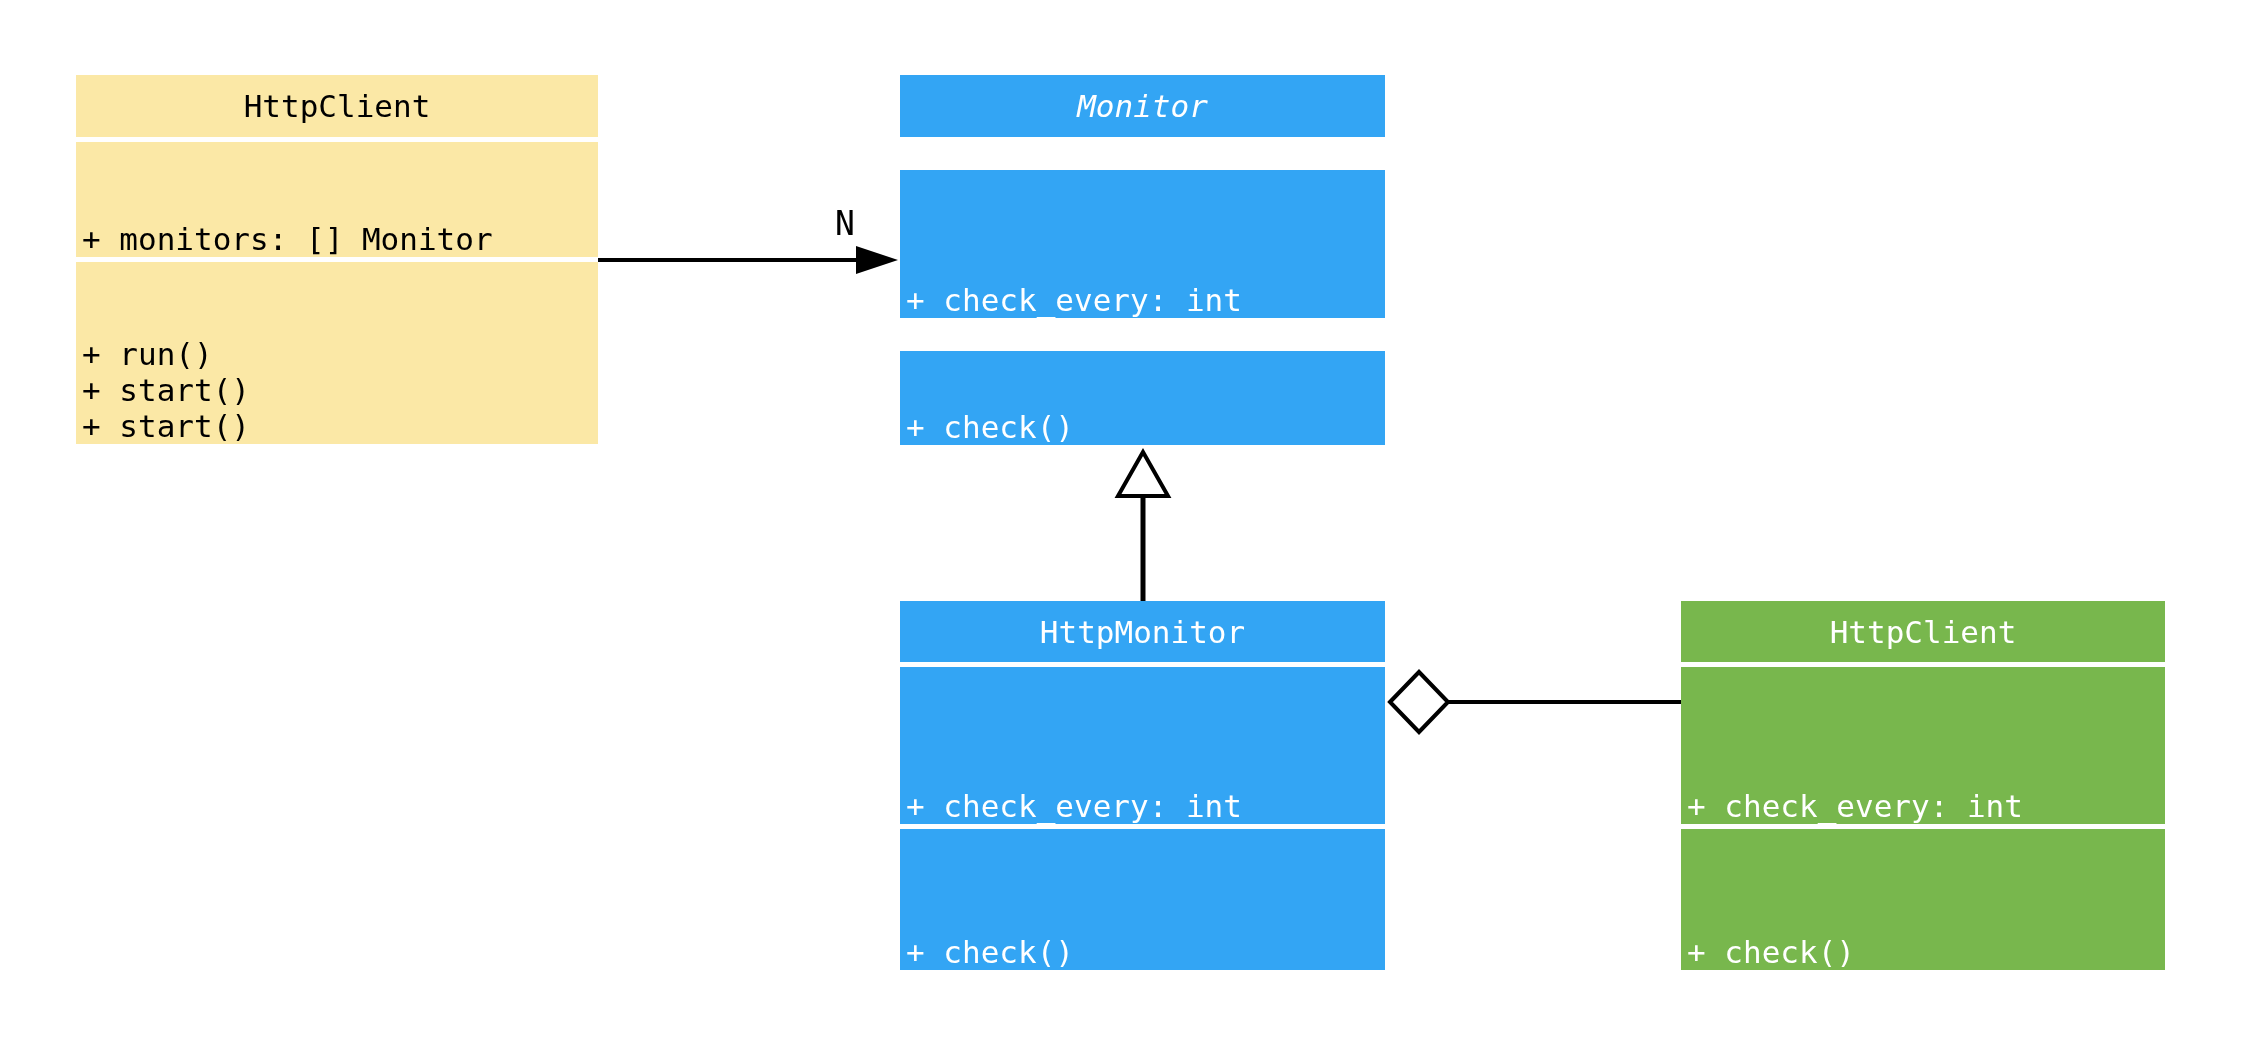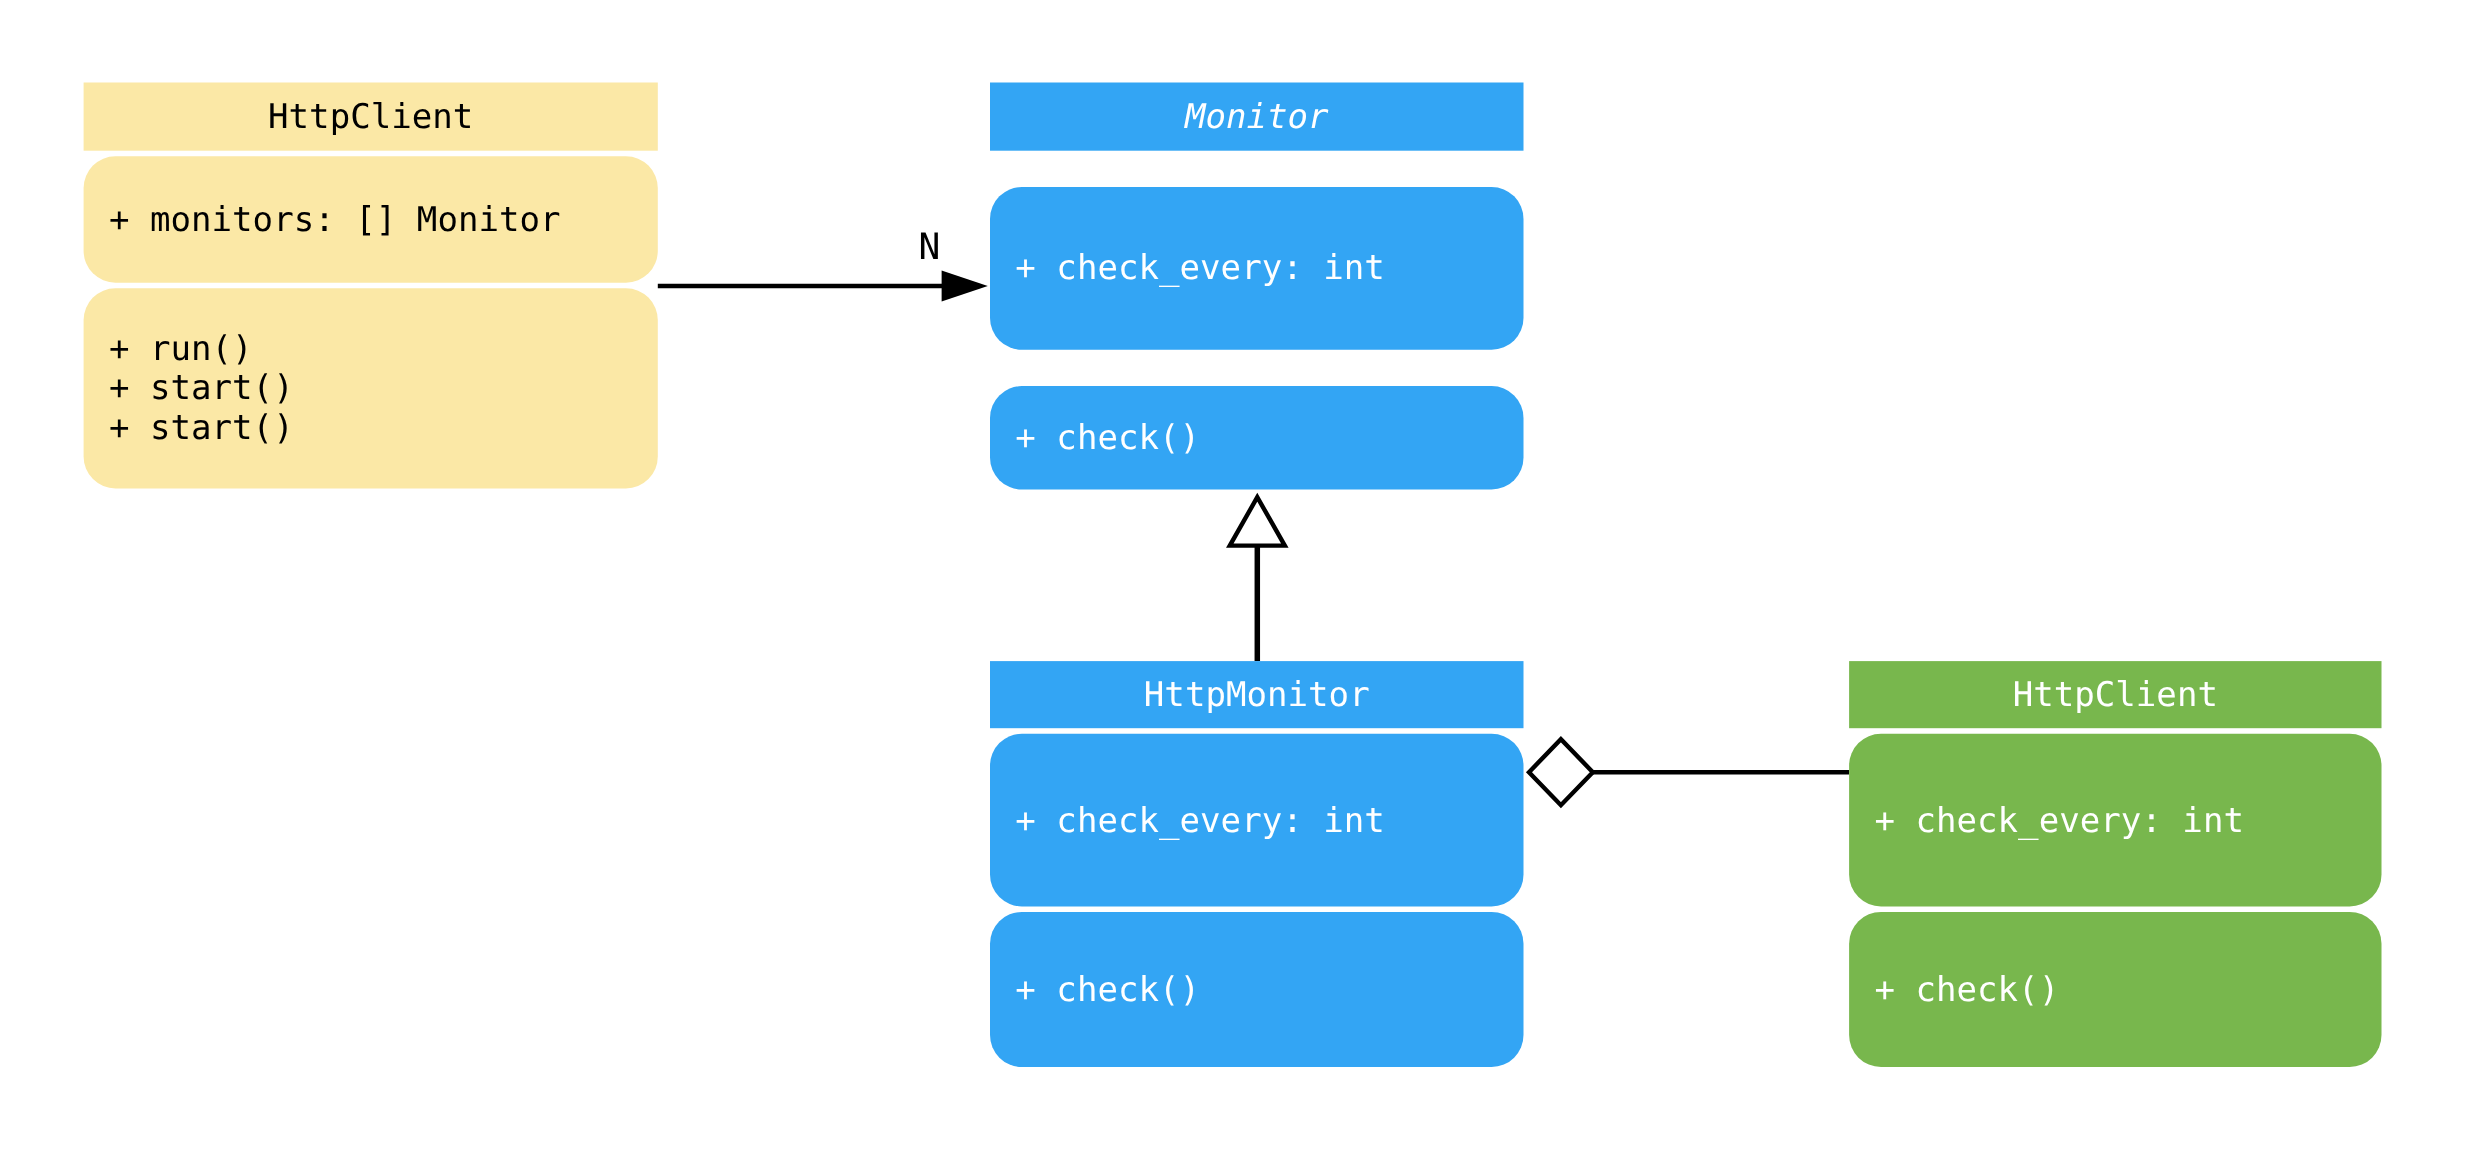--- a/index.html
+++ b/index.html
@@ -14,23 +14,23 @@
   .umlbox{
     position:absolute;
     display:flex;flex-direction:column;row-gap:5px;
   }
   .row{background:var(--fill,#ccc);color:var(--ink,#000);}
   .title{
     display:flex;align-items:center;justify-content:center;
     font-size:31px;
   }
   .sec{
-    display:flex;flex-direction:column;justify-content:center;
-    padding-left:23px;box-sizing:border-box;
-    font-size:31px;line-height:36px;white-space:pre;border-radius:29px;
+    display:flex;flex-direction:column;justify-content:flex-end;
+    padding-left:6px;box-sizing:border-box;
+    font-size:31px;line-height:36px;white-space:pre;
   }
   .methods{flex:1;}
   .italic{font-style:italic;}
 
   .b-disp{left:76px;top:75px;width:522px;height:369px;}
   .b-disp .title{height:62px;}
   .b-disp .attrs{height:115px;}
 
   .b-mon{left:900px;top:75px;width:485px;height:370px;gap:33px;}
   .b-mon .title{height:62px;}

